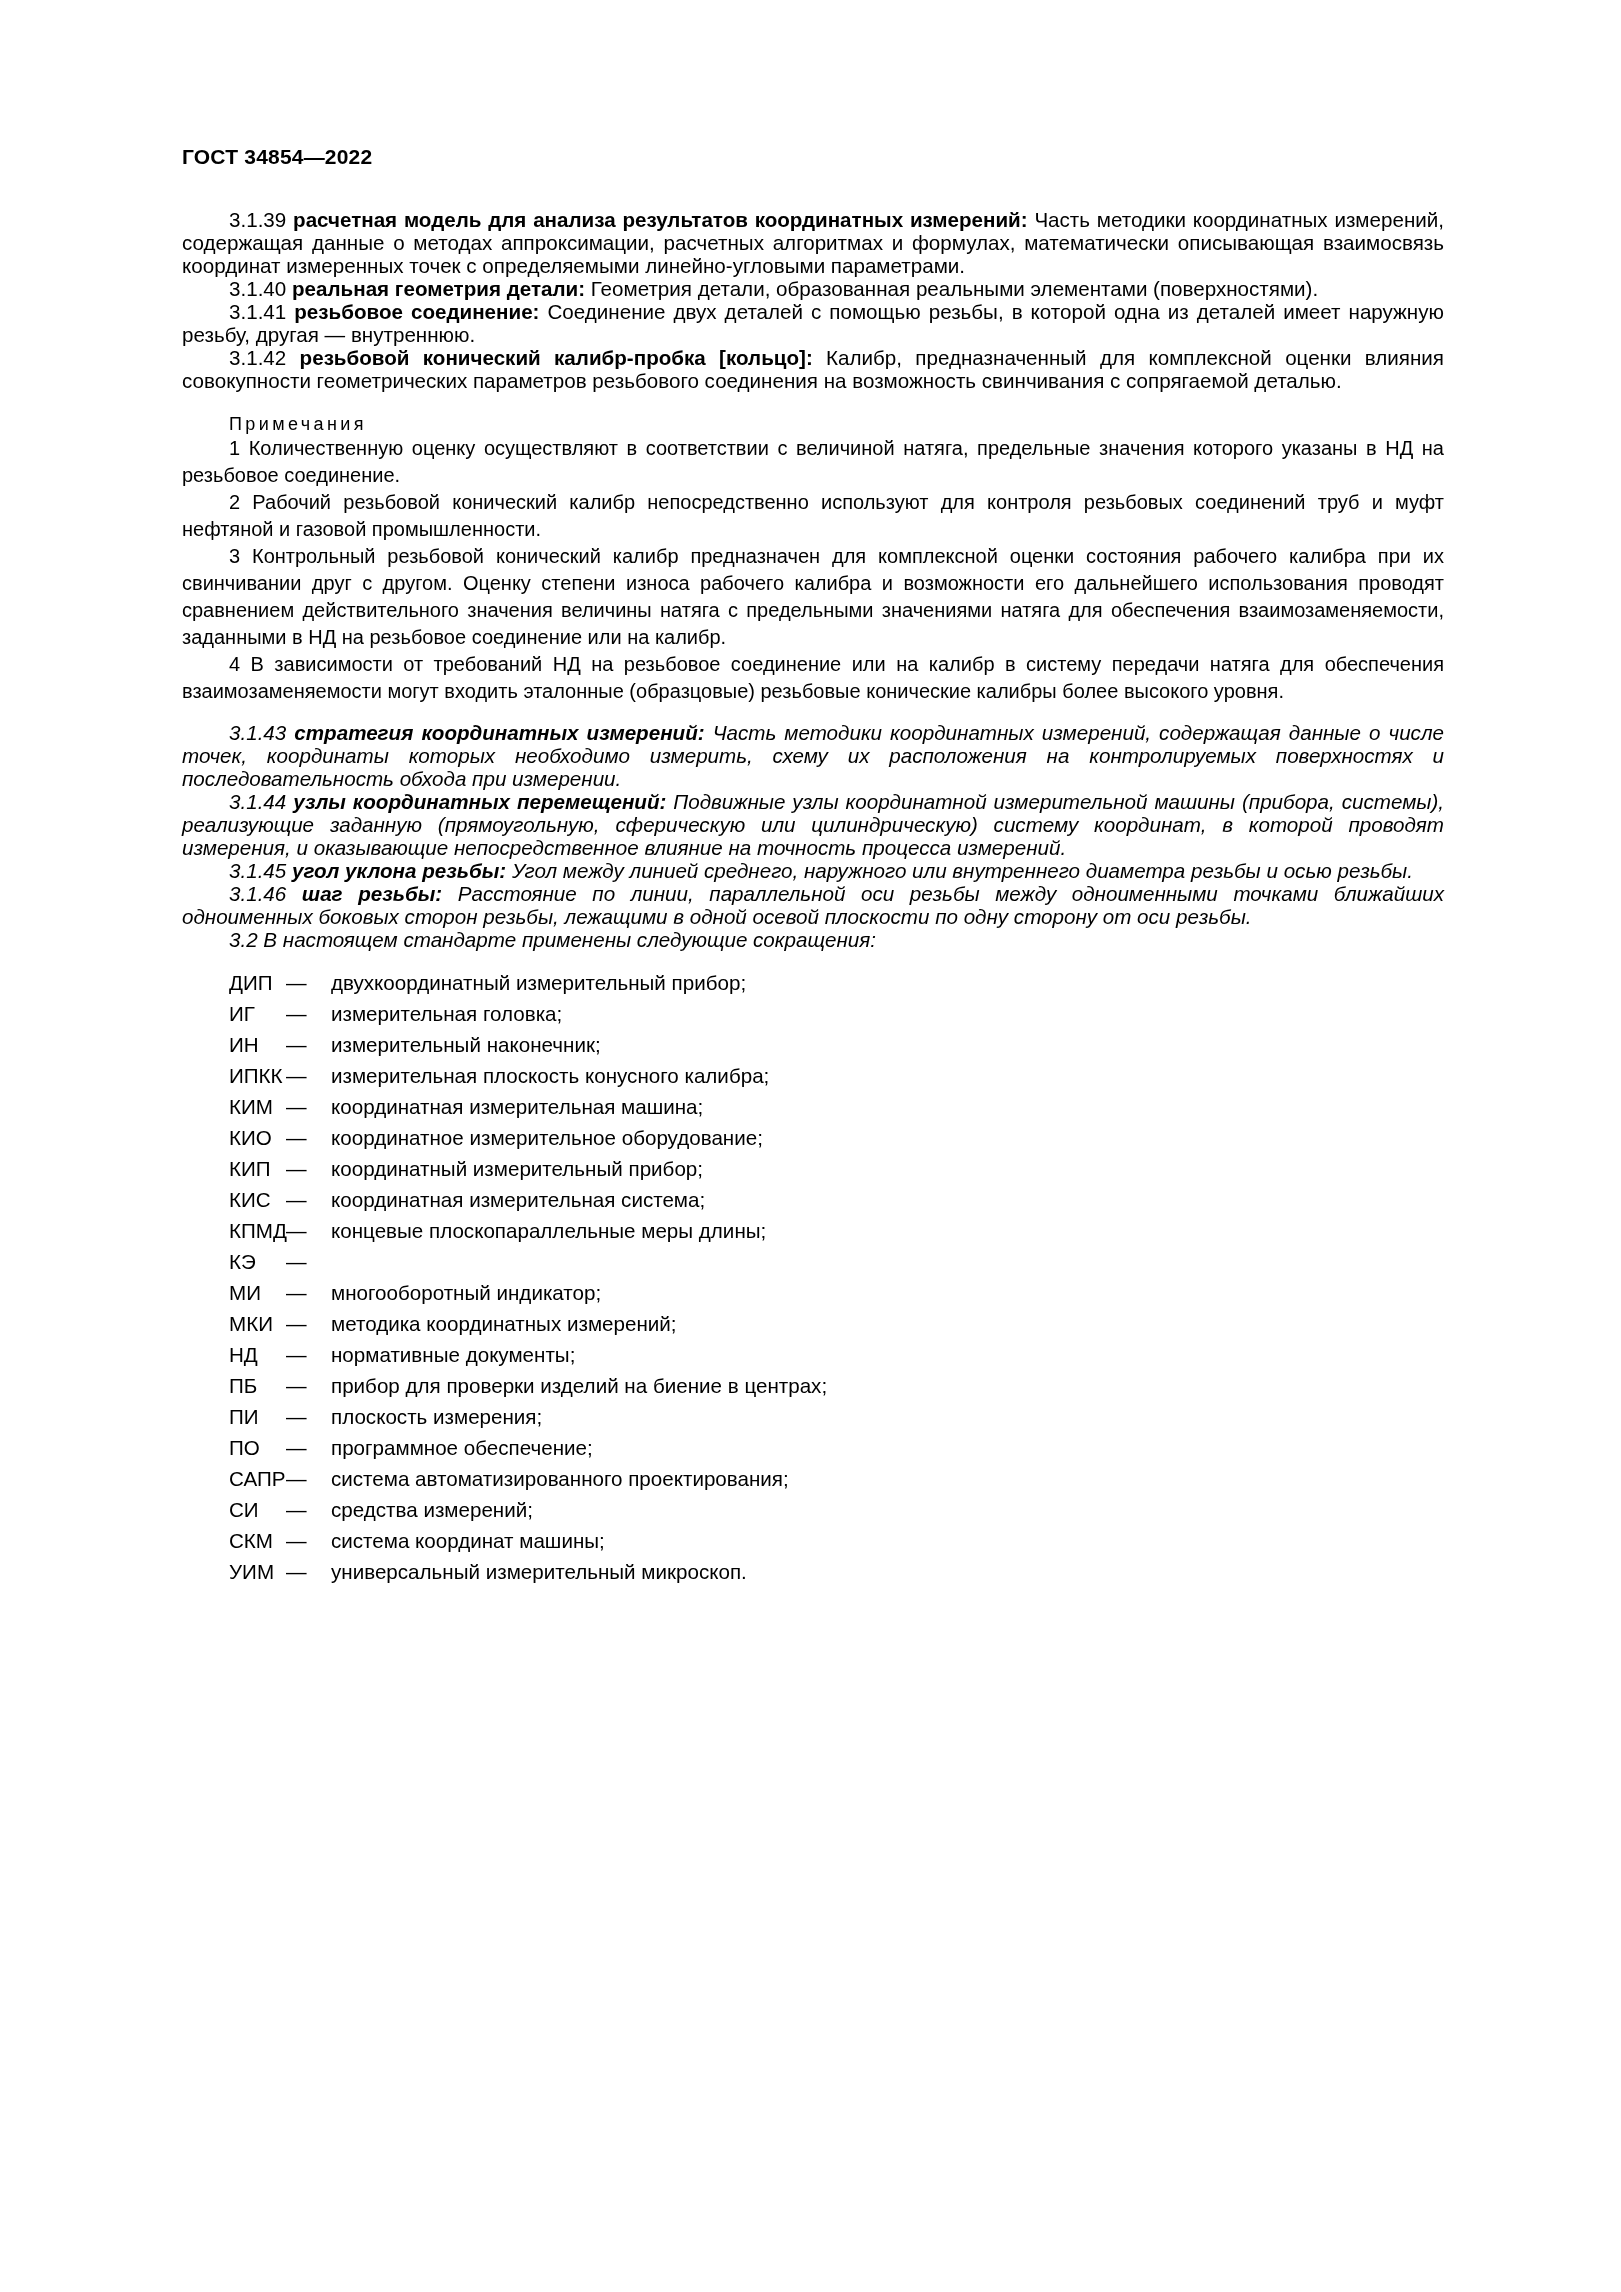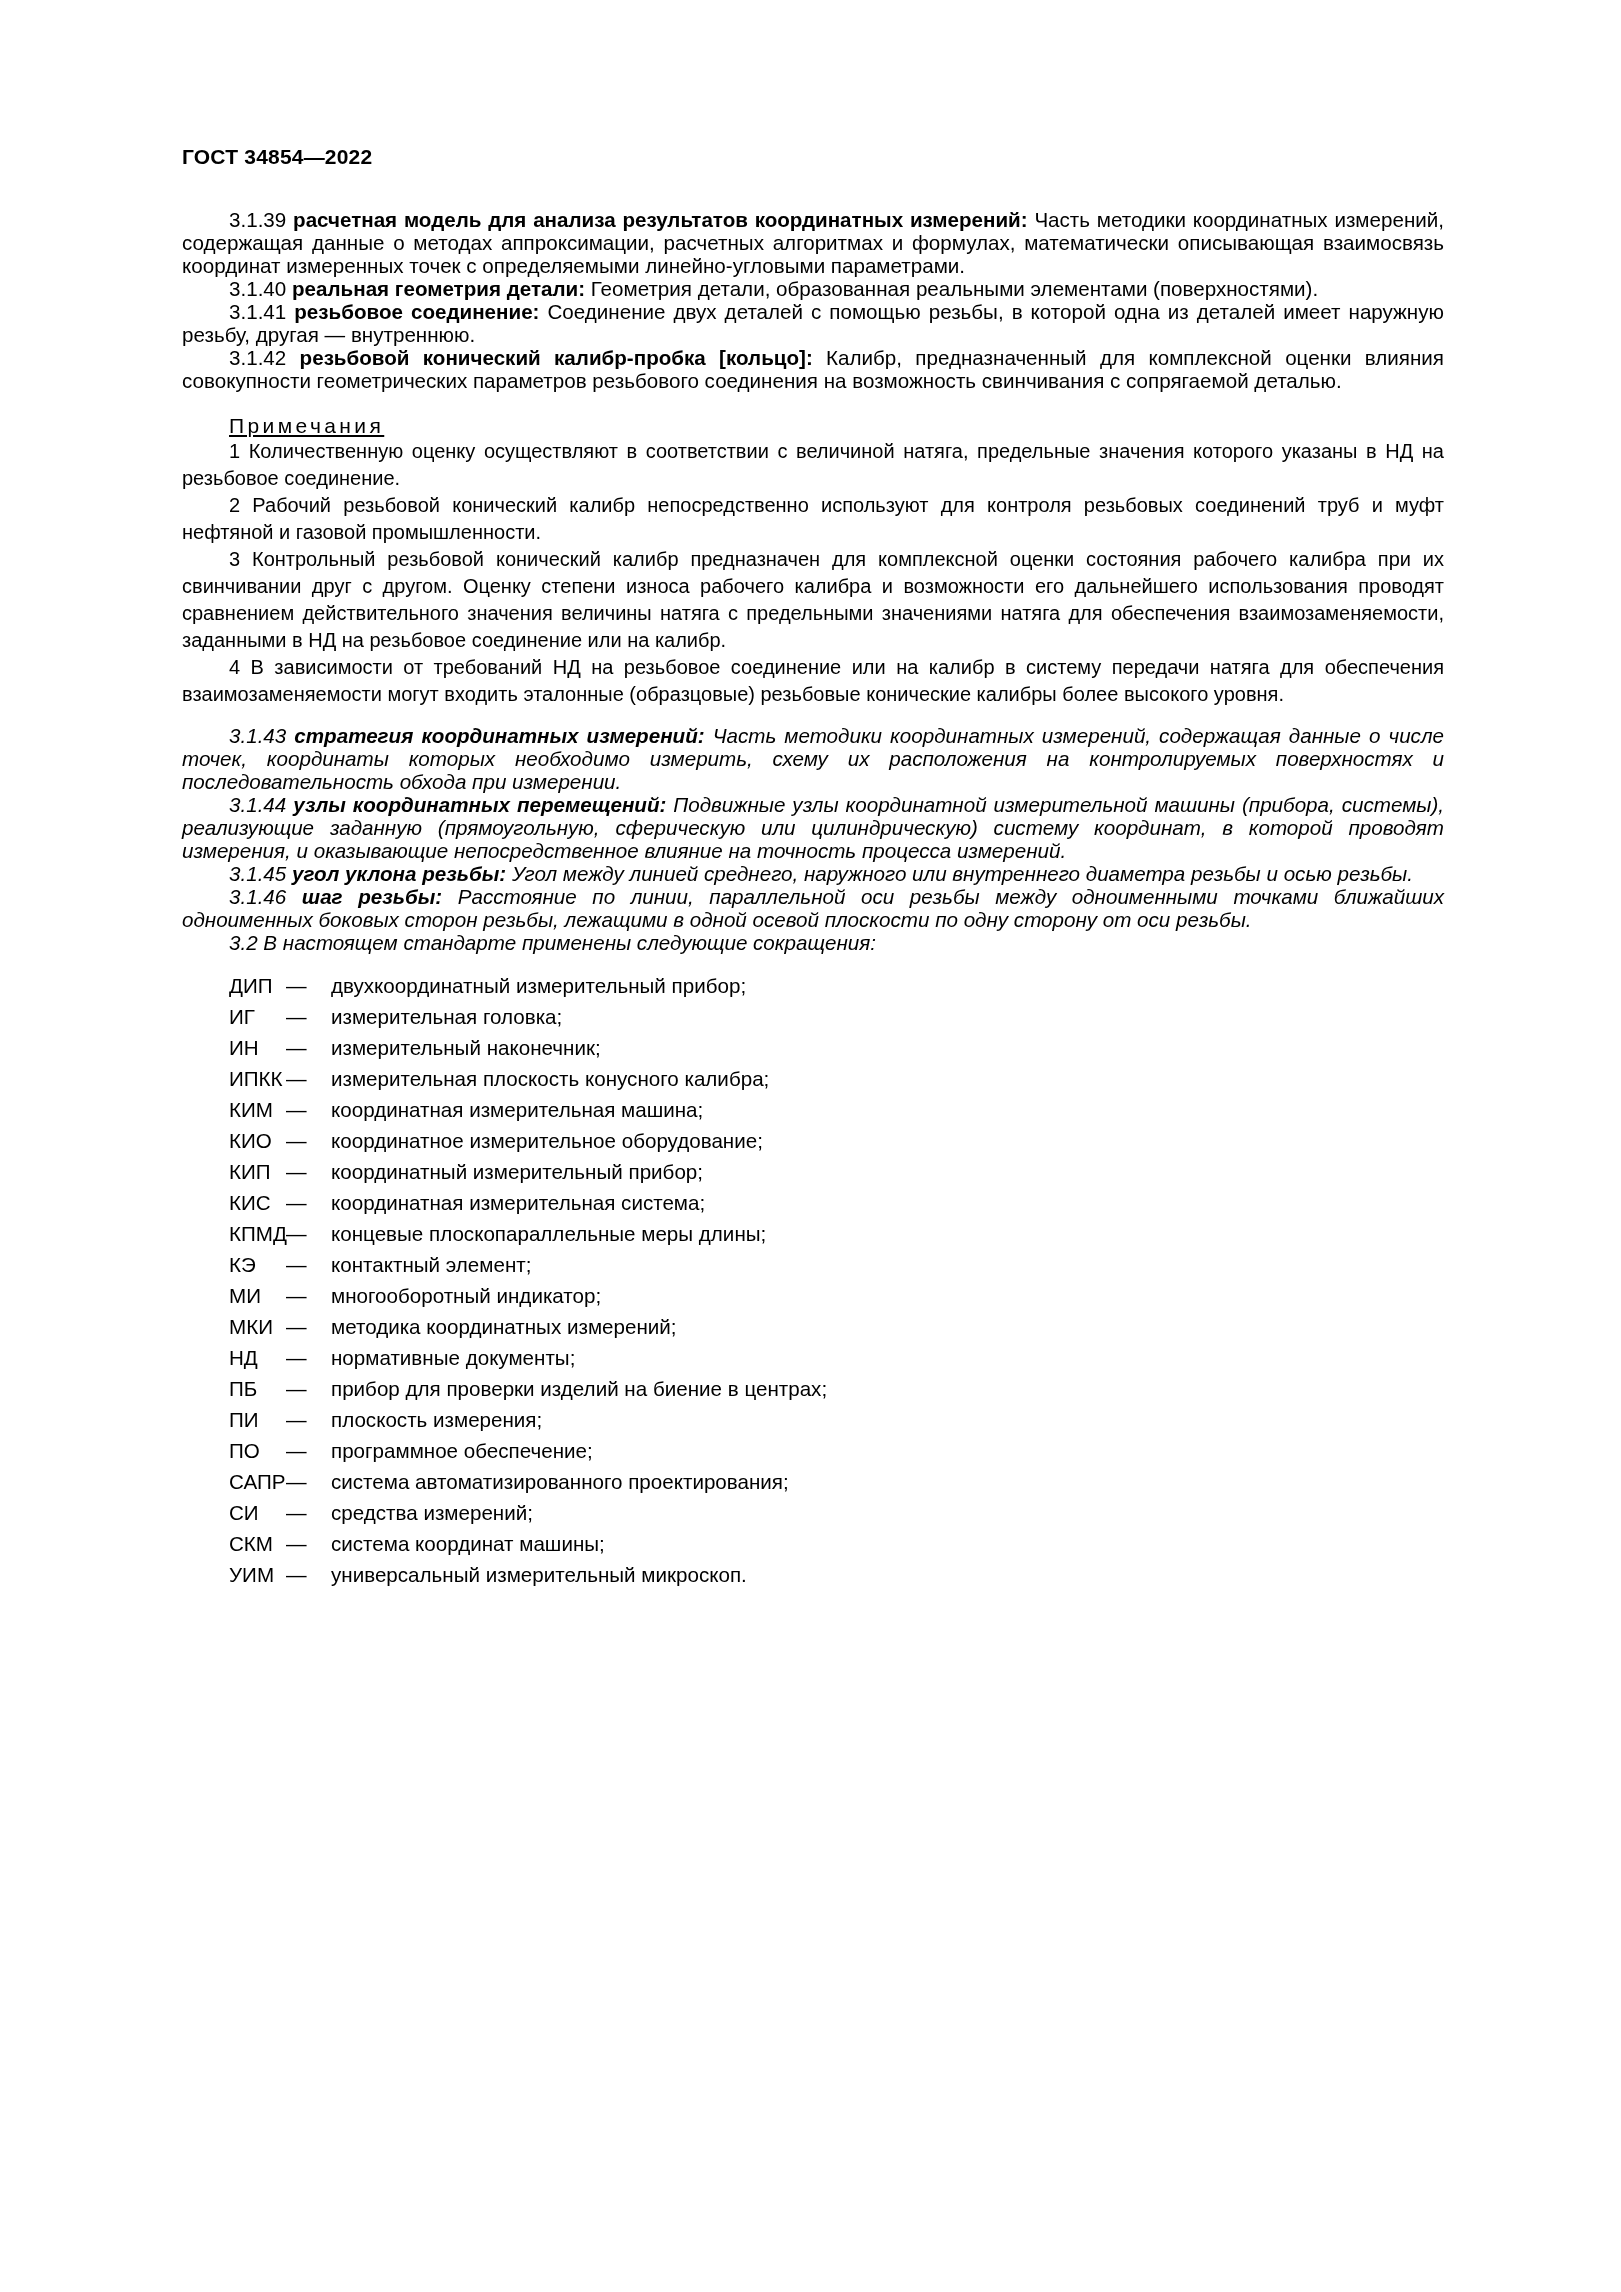--- a/index.html
+++ b/index.html
@@ -44,23 +44,22 @@
   }
   .indent {
     text-indent: 47px;
   }
   .term {
     font-weight: bold;
   }
   .notes-title {
     margin-top: 21.6px;
     text-indent: 47px;
-    font-size: 21px;
+    font-size: 18px;
     letter-spacing: 3.4px;
-    text-decoration: underline;
   }
   .note {
     font-size: 20px;
     line-height: 27px;
     text-indent: 47px;
   }
   .note-group {
     margin-bottom: 0;
   }
   .gap-before {
@@ -194,21 +193,20 @@
 
       <div class="abbr-row">
         <span class="abbr-code">КПМД</span>
         <span class="abbr-dash">—</span>
         <span class="abbr-text">концевые плоскопараллельные меры длины;</span>
       </div>
 
       <div class="abbr-row">
         <span class="abbr-code">КЭ</span>
         <span class="abbr-dash">—</span>
-        <span class="abbr-text">контактный элемент;</span>
       </div>
 
       <div class="abbr-row">
         <span class="abbr-code">МИ</span>
         <span class="abbr-dash">—</span>
         <span class="abbr-text">многооборотный индикатор;</span>
       </div>
 
       <div class="abbr-row">
         <span class="abbr-code">МКИ</span>

